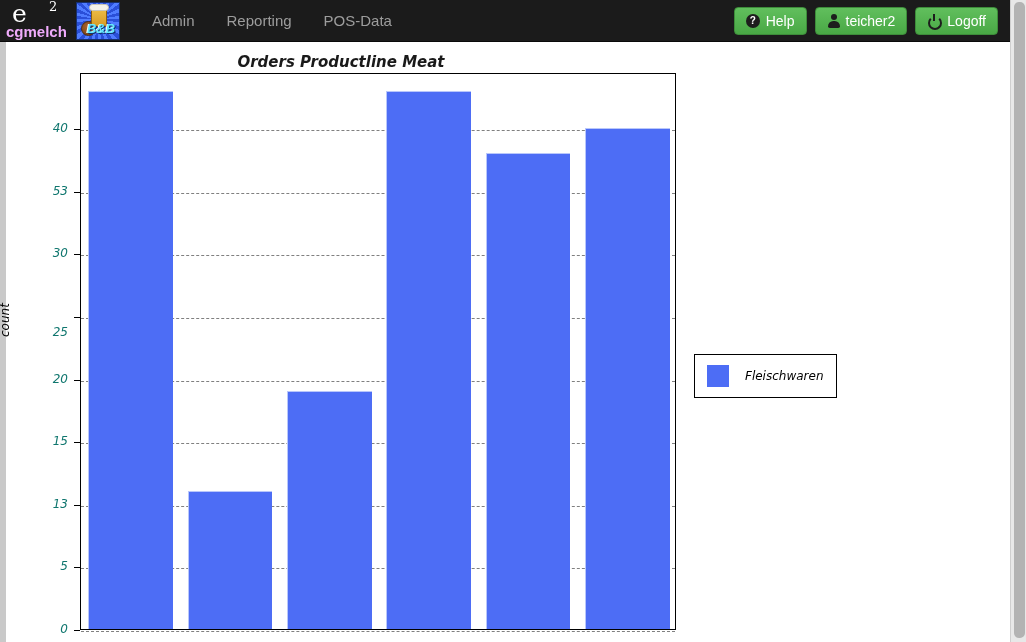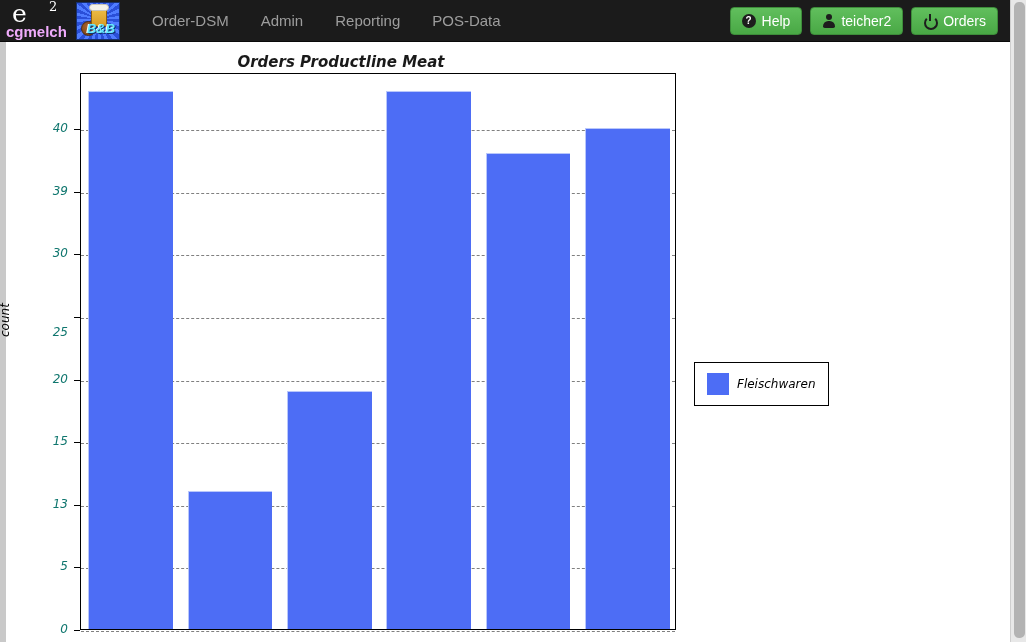--- a/index.html
+++ b/index.html
@@ -158,22 +158,22 @@
     border-top: 1px solid #b9c7fb;
     border-left: 1px solid #b9c7fb;
   }
   .yaxis-title {
     position: absolute; left: -8px; top: 295px;
     font-size: 12px; color: #000000;
     transform: rotate(-90deg); transform-origin: left top;
     font-family: "DejaVu Sans", sans-serif;
   }
   .legend {
-    position: absolute; left: 688px; top: 320px;
-    display: flex; align-items: center; gap: 8px;
+    position: absolute; left: 688px; top: 312px;
+    display: flex; align-items: center; gap: 16px;
     padding: 10px 12px;
     border: 1px solid #000000; background: #ffffff;
   }
   .legend-swatch {
     width: 22px; height: 22px; background: #4d6df5;
     flex: 0 0 auto;
   }
   .legend-label {
     font-size: 12px; color: #000000;
     font-family: "DejaVu Sans", sans-serif; white-space: nowrap;
@@ -205,38 +205,37 @@
     </div>
 
     <div class="bb-logo">
       <div class="bb-pretzel"></div>
       <div class="bb-mug"></div>
       <div class="bb-foam"></div>
       <div class="bb-text">B&amp;B</div>
     </div>
 
     <div class="nav-links">
-      <a class="nav-link" href="#">Order-DSM</a>
       <a class="nav-link" href="#">Admin</a>
       <a class="nav-link" href="#">Reporting</a>
       <a class="nav-link" href="#">POS-Data</a>
     </div>
 
     <div class="nav-right">
       <div class="btn-green">
         <span class="icn icn-help">?</span>
         <span>Help</span>
       </div>
       <div class="btn-green">
         <span class="icn icn-user"></span>
         <span>teicher2</span>
       </div>
       <div class="btn-green">
         <span class="icn icn-power"></span>
-        <span>Orders</span>
+        <span>Logoff</span>
       </div>
     </div>
   </div>
 
   <div class="content">
     <div class="chart-wrap">
 
       <div class="chart-title">Orders Productline Meat</div>
 
       <div class="yaxis-title">count</div>
@@ -272,21 +271,21 @@
           <div class="ytick-label" style="left: 34px; width: 28px; text-align: right; top: 454.831px;">13</div>
           <div class="ytick-mark" style="left: 68px; top: 400.247px;"></div>
           <div class="ytick-label" style="left: 34px; width: 28px; text-align: right; top: 392.247px;">15</div>
           <div class="ytick-mark" style="left: 68px; top: 337.663px;"></div>
           <div class="ytick-label" style="left: 34px; width: 28px; text-align: right; top: 329.663px;">20</div>
           <div class="ytick-mark" style="left: 68px; top: 275.079px;"></div>
           <div class="ytick-label" style="left: 34px; width: 28px; text-align: right; top: 267.079px; margin-top: 16px;">25</div>
           <div class="ytick-mark" style="left: 68px; top: 212.494px;"></div>
           <div class="ytick-label" style="left: 34px; width: 28px; text-align: right; top: 204.494px;">30</div>
           <div class="ytick-mark" style="left: 68px; top: 149.91px;"></div>
-          <div class="ytick-label" style="left: 34px; width: 28px; text-align: right; top: 141.91px;">39</div>
+          <div class="ytick-label" style="left: 34px; width: 28px; text-align: right; top: 141.91px;">53</div>
           <div class="ytick-mark" style="left: 68px; top: 87.3258px;"></div>
           <div class="ytick-label" style="left: 34px; width: 28px; text-align: right; top: 79.3258px;">40</div>
         </div>
       <div id="xticks-layer"></div>
 
       <div class="legend">
         <div class="legend-swatch" style="background: rgb(77, 109, 245);"></div>
         <div class="legend-label">Fleischwaren</div>
       </div>
 

